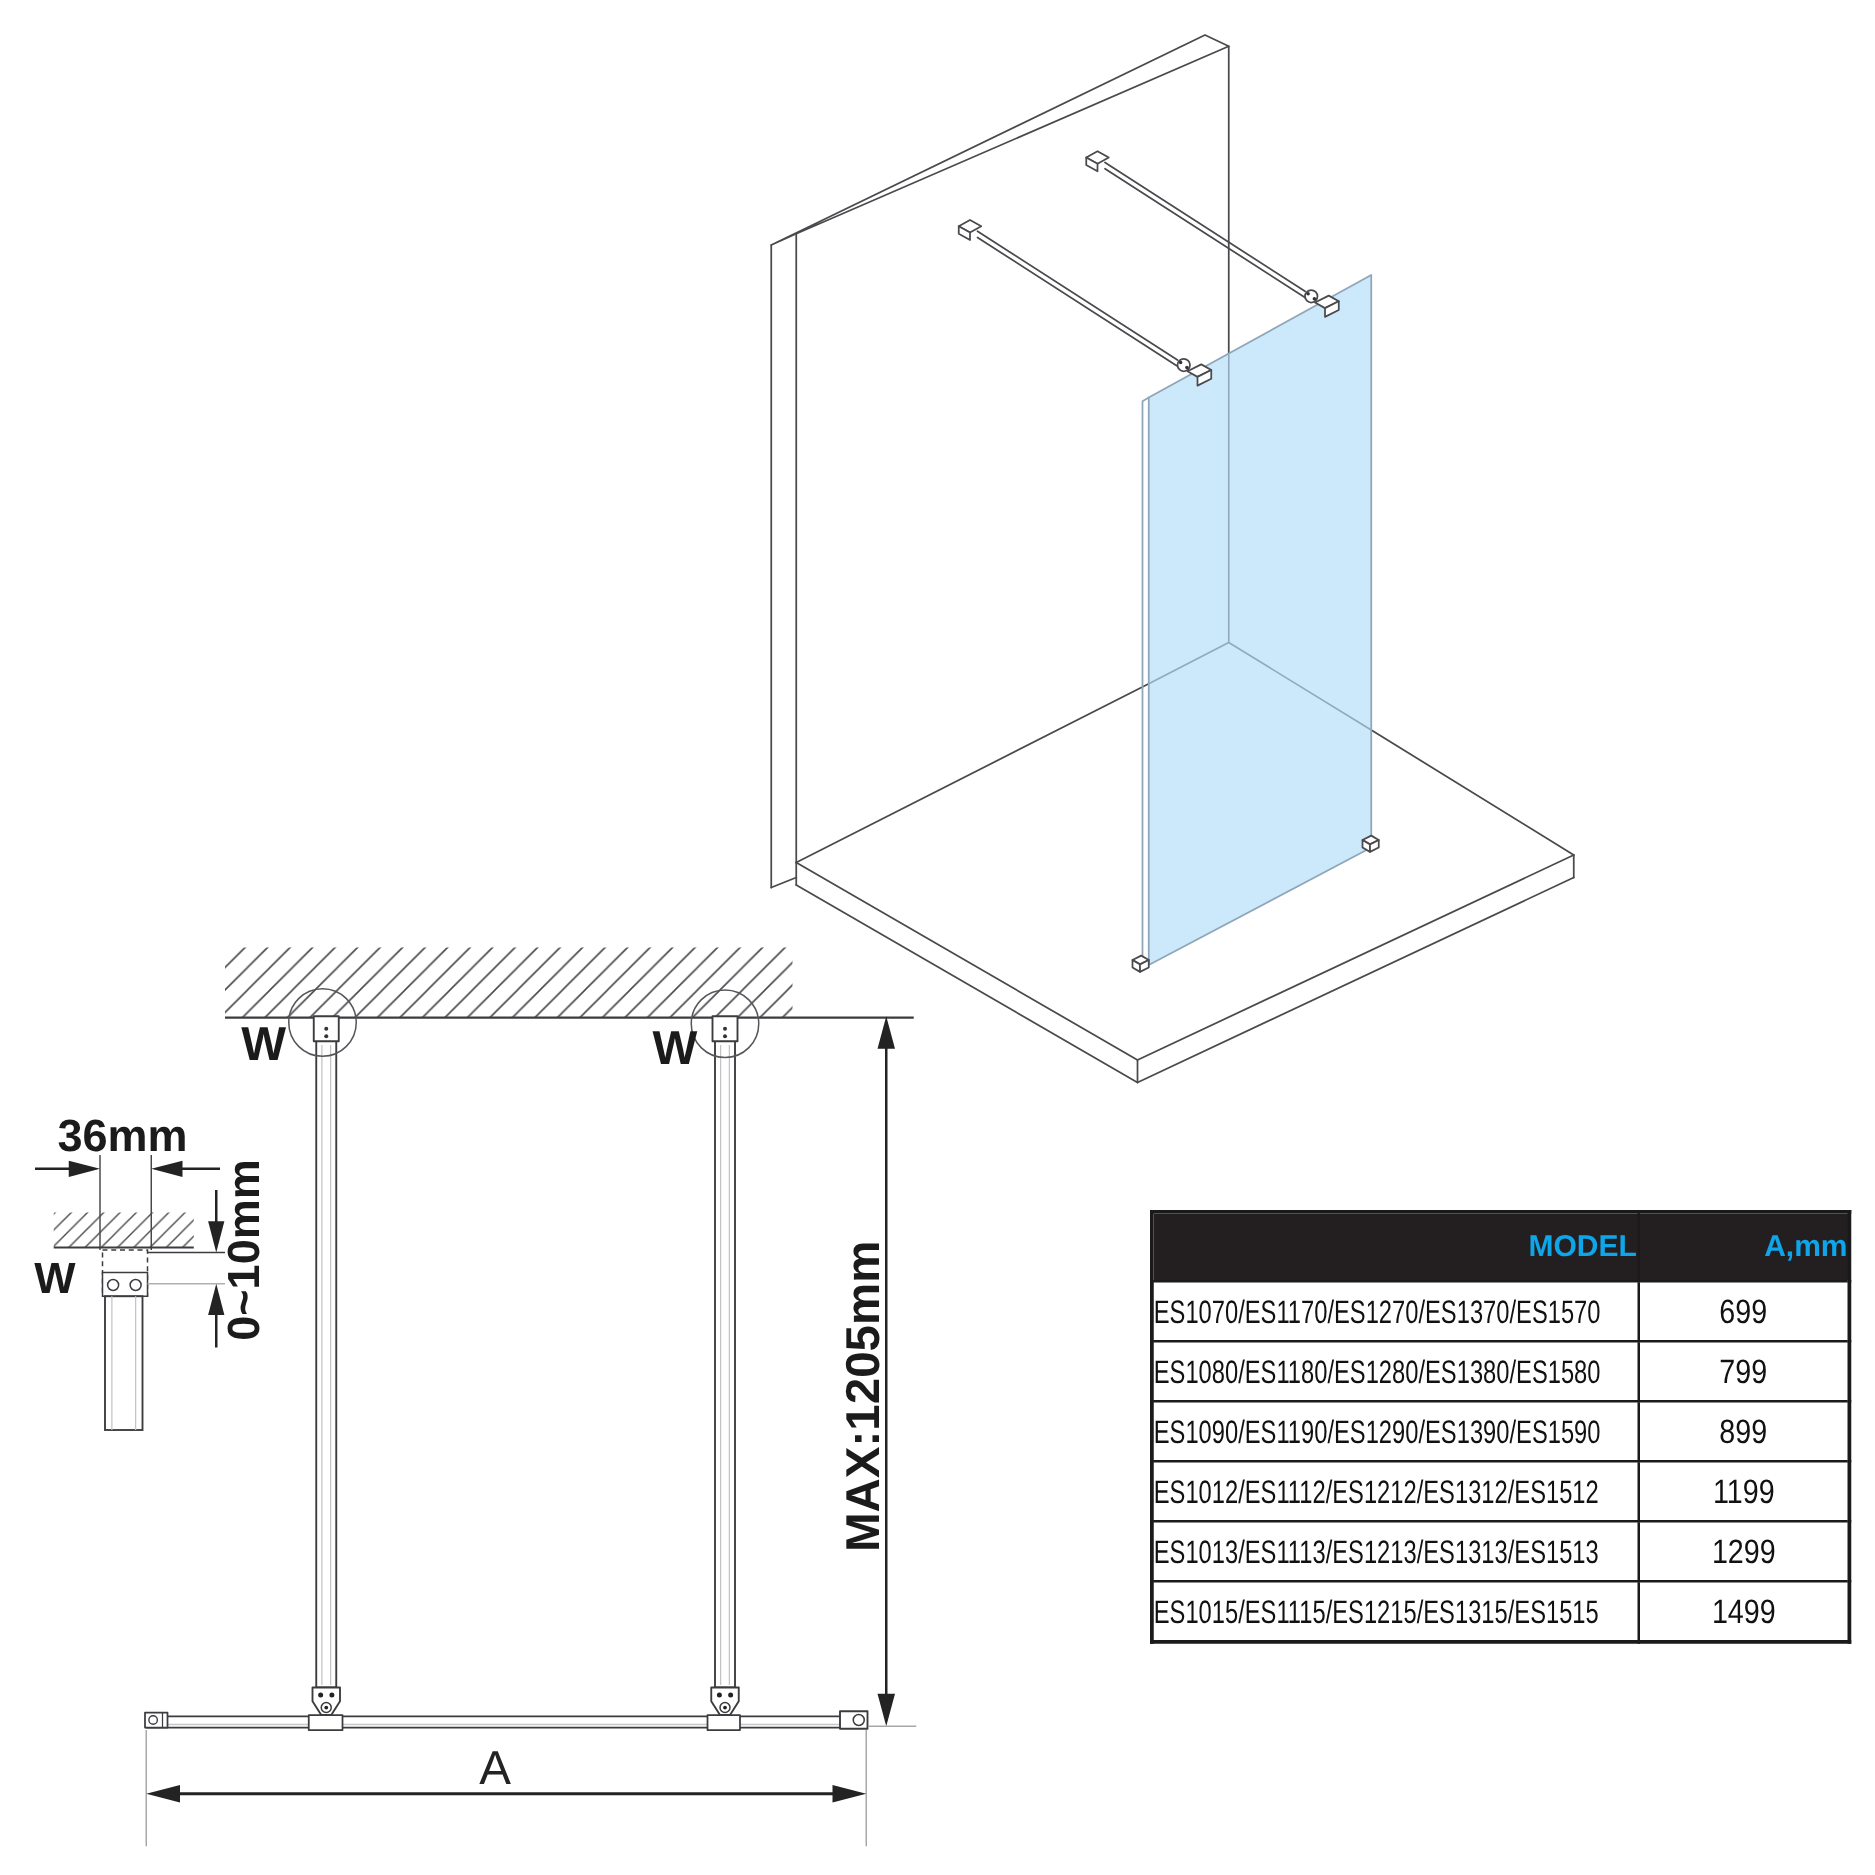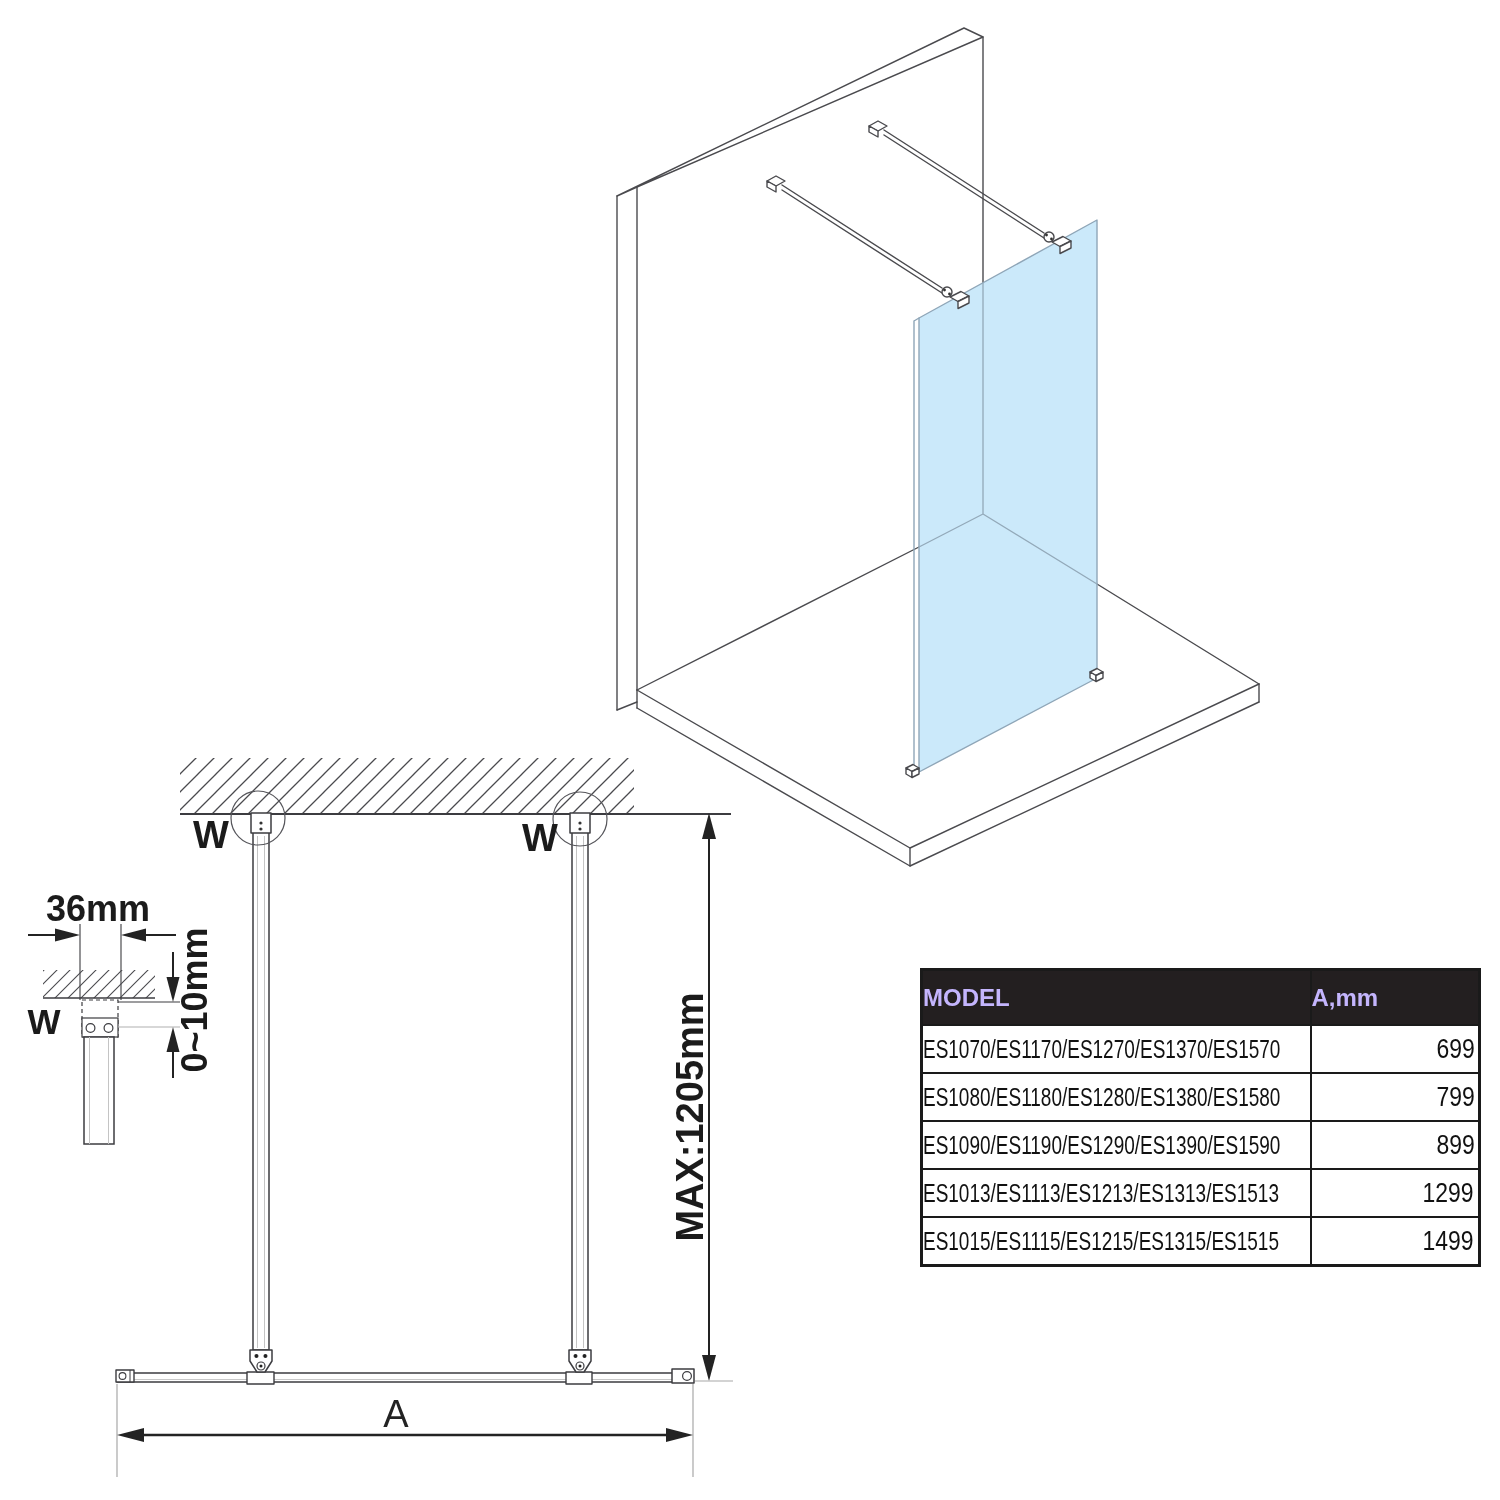--- a/index.html
+++ b/index.html
@@ -10,27 +10,27 @@
   .stage svg{position:absolute;left:0;top:0;}
   svg text{font-family:"Liberation Sans", sans-serif;}
   .dimtext{font-weight:bold;fill:#1b1b1b;}
   
   .spec-table{
     position:absolute;left:920px;top:968px;width:558px;
     border-collapse:collapse;table-layout:fixed;background:#fff;
     border:3px solid #1a1a1a;
   }
   .spec-table th,.spec-table td{
-    border:2px solid #1a1a1a;padding:0;overflow:hidden;white-space:nowrap;text-align:right;
+    border:2px solid #1a1a1a;padding:0;overflow:hidden;white-space:nowrap;
   }
   .spec-table col.c-model{width:389px;}
   .spec-table col.c-a{width:169px;}
   .spec-table thead th{
-    height:53px;background:#231f20;color:#c4b5fd;
-    font-size:24px;font-weight:bold;text-align:left;
+    height:53px;background:#231f20;color:#0ea5e9;
+    font-size:24px;font-weight:bold;text-align:right;
     border-color:#1a1a1a;
   }
   .spec-table tbody td{height:46px;font-size:26px;color:#111;}
   .model-cell{padding-left:9px;text-align:left;}
   .model-cell .cond{
     display:inline-block;transform:scaleX(0.73);transform-origin:left center;
   }
   .value-cell{text-align:center;}
   .value-cell .num{
     display:inline-block;transform:scaleX(0.85);transform-origin:center center;
@@ -234,20 +234,24 @@
         </tr>
         <tr>
           <td class="model-cell"><span class="cond">ES1080/ES1180/ES1280/ES1380/ES1580</span></td>
           <td class="value-cell"><span class="num">799</span></td>
         </tr>
         <tr>
           <td class="model-cell"><span class="cond">ES1090/ES1190/ES1290/ES1390/ES1590</span></td>
           <td class="value-cell"><span class="num">899</span></td>
         </tr>
         <tr>
+          <td class="model-cell"><span class="cond">ES1012/ES1112/ES1212/ES1312/ES1512</span></td>
+          <td class="value-cell"><span class="num">1199</span></td>
+        </tr>
+        <tr>
           <td class="model-cell"><span class="cond">ES1013/ES1113/ES1213/ES1313/ES1513</span></td>
           <td class="value-cell"><span class="num">1299</span></td>
         </tr>
         <tr>
           <td class="model-cell"><span class="cond">ES1015/ES1115/ES1215/ES1315/ES1515</span></td>
           <td class="value-cell"><span class="num">1499</span></td>
         </tr>
       </tbody>
 </table>
 

